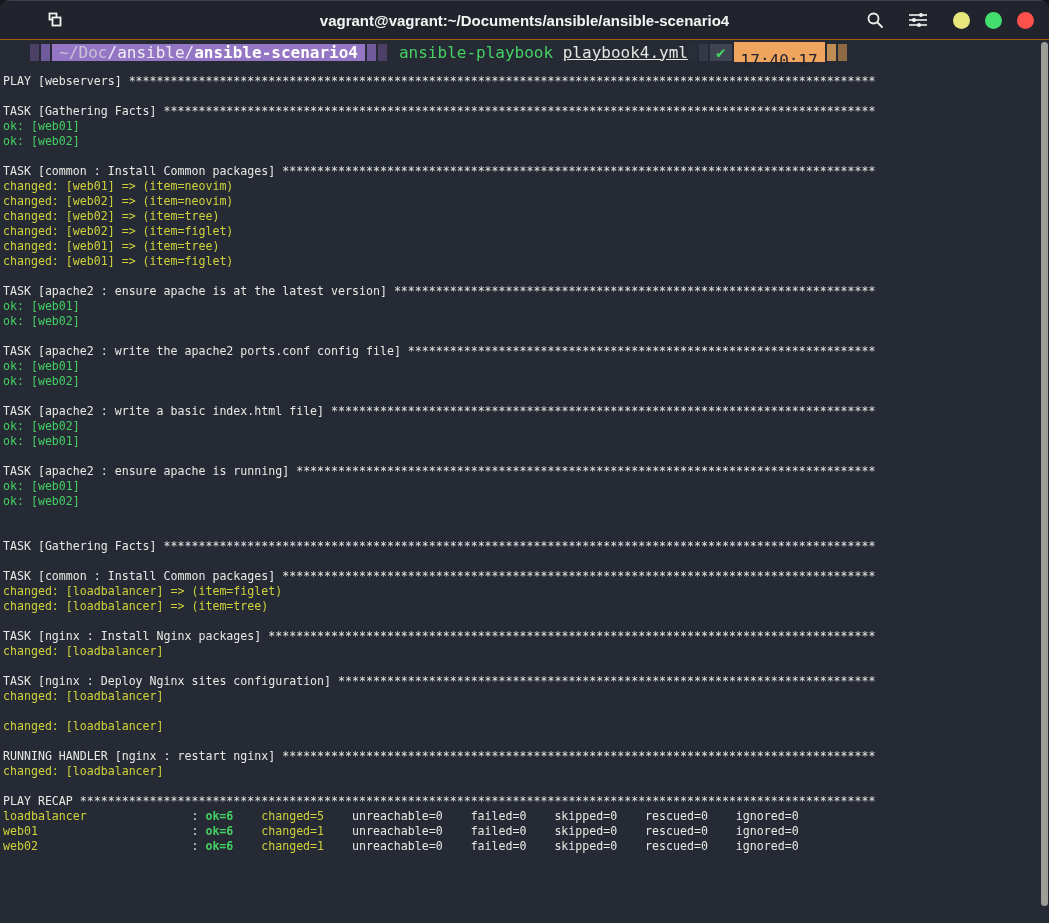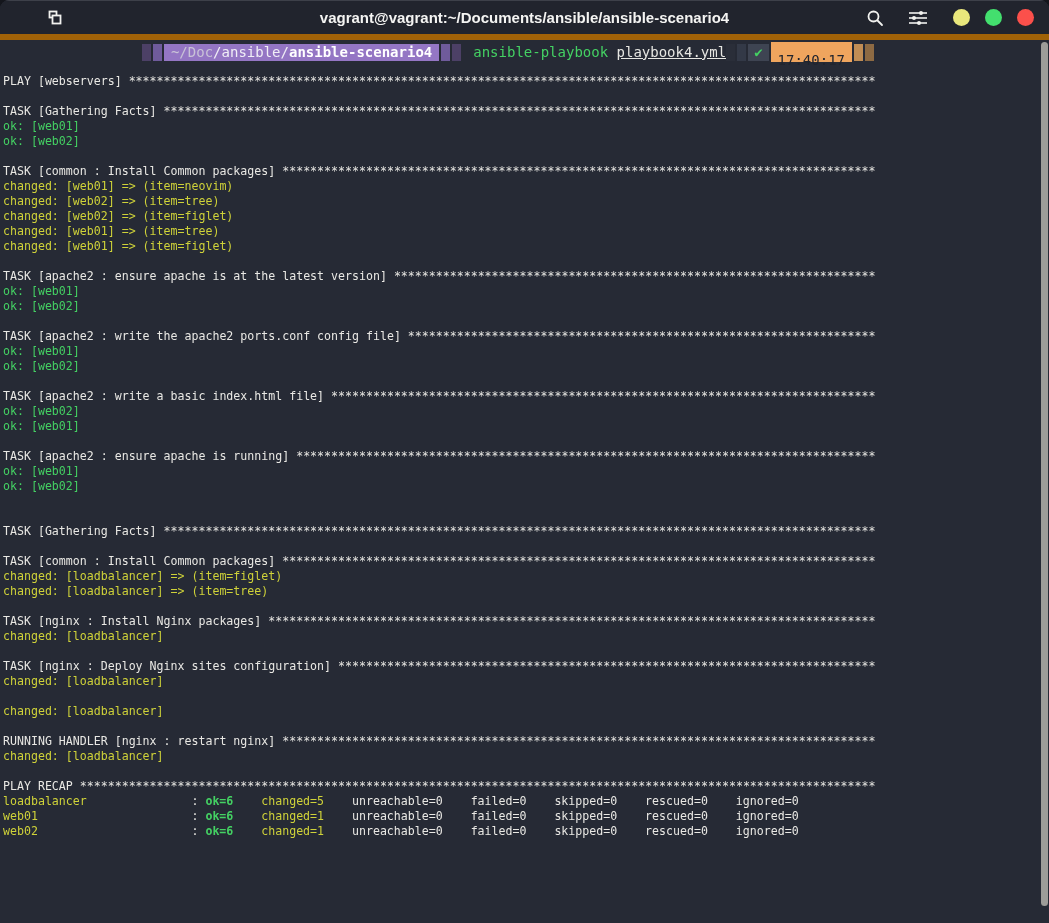--- a/index.html
+++ b/index.html
@@ -10,21 +10,21 @@
     border-radius:9px 9px 0 0;
     overflow:hidden;
     position:relative;
     font-family:"DejaVu Sans Mono", monospace;
   }
   
   .titlebar {
     height:40px;
     background: var(--titlebar-bg, #21242d);
     border-top:1px solid #3d4049;
-    border-bottom:6px solid #a16207;
+    border-bottom:1px solid #a16207;
     display:flex; align-items:center;
     position:relative;
   }
   .tab-icon-btn { margin-left:45px; width:20px; height:20px; display:flex; align-items:center; justify-content:center; cursor:pointer; }
   .window-title {
     position:absolute; left:0; right:0; text-align:center;
     font-family:"Liberation Sans", sans-serif;
     font-weight:bold; font-size:15px; color:#f4f4f2;
     pointer-events:none;
   }
@@ -33,22 +33,22 @@
   .circles { display:flex; gap:15px; margin-left:3px; }
   .circle { width:17px; height:17px; border-radius:50%; cursor:pointer; }
   .circle.yellow { background: var(--btn-yellow, #e9e77c); }
   .circle.green  { background: var(--btn-green, #43df6e); }
   .circle.red    { background: var(--btn-red, #fb504b); }
   
   .terminal { padding:3px 0 0 3px; font-size:11.6px; line-height:15px; color:#e6e6e2; }
   
   .prompt-line {
     width:871px; height:18px; margin-bottom:13px;
-    display:flex; align-items:center; justify-content:flex-end;
-    font-size:14px;
+    display:flex; align-items:center; justify-content:center;
+    font-size:16px;
   }
   .pgroup { display:flex; align-items:center; height:17px; }
   .seg { display:inline-block; width:9px; height:17px; margin-right:2px; }
   .seg.last { margin-right:0; }
   .pl-d { background: var(--purple-dark, #4c4066); }
   .pl-m { background: var(--purple-mid, #6f5b9b); }
   .path-seg {
     background: var(--purple, #9476c4);
     height:17px; line-height:17px;
     padding:0 7px; margin-right:2px;
@@ -161,20 +161,21 @@
 
     <div>
         <div class="line plain">PLAY [webservers] ***********************************************************************************************************</div>
         <div class="line plain">&nbsp;</div>
         <div class="line plain">TASK [Gathering Facts] ******************************************************************************************************</div>
         <div class="line ok">ok: [web01]</div>
         <div class="line ok">ok: [web02]</div>
         <div class="line plain">&nbsp;</div>
         <div class="line plain">TASK [common : Install Common packages] *************************************************************************************</div>
         <div class="line changed">changed: [web01] =&gt; (item=neovim)</div>
+        <div class="line changed">changed: [web02] =&gt; (item=neovim)</div>
         <div class="line changed">changed: [web02] =&gt; (item=tree)</div>
         <div class="line changed">changed: [web02] =&gt; (item=figlet)</div>
         <div class="line changed">changed: [web01] =&gt; (item=tree)</div>
         <div class="line changed">changed: [web01] =&gt; (item=figlet)</div>
         <div class="line plain">&nbsp;</div>
         <div class="line plain">TASK [apache2 : ensure apache is at the latest version] *********************************************************************</div>
         <div class="line ok">ok: [web01]</div>
         <div class="line ok">ok: [web02]</div>
         <div class="line plain">&nbsp;</div>
         <div class="line plain">TASK [apache2 : write the apache2 ports.conf config file] *******************************************************************</div>

